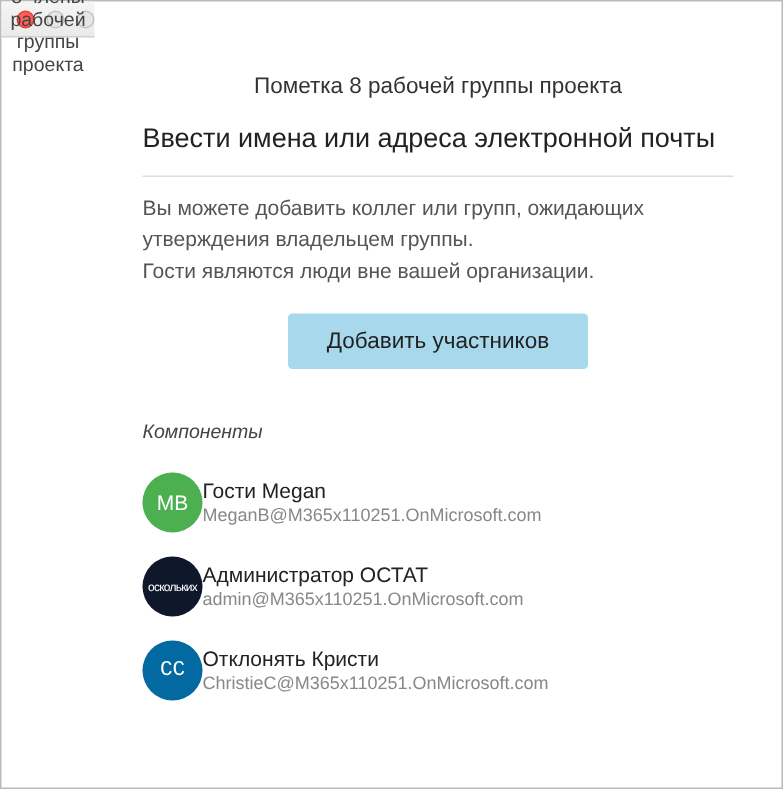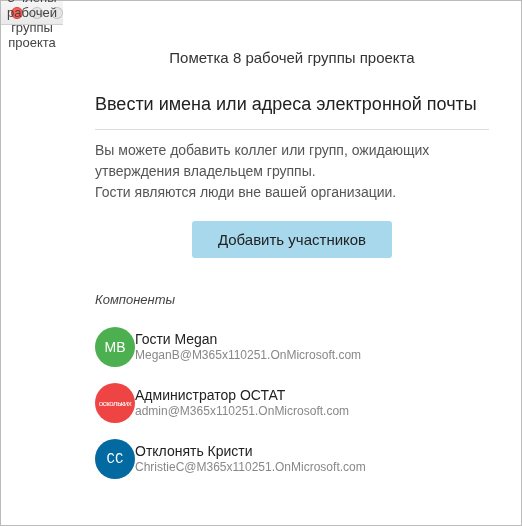--- a/index.html
+++ b/index.html
@@ -60,21 +60,21 @@
     .heading {
       text-align: center;
       font-size: 15px;
       color: #333;
       margin-top: 48px;
       font-weight: 400;
     }
     .subheading {
       font-size: 18px;
       color: #222;
-      margin-top: 28px;
+      margin-top: 16px;
       font-weight: 400;
     }
     .divider {
       border: none;
       border-top: 1px solid #ddd;
       margin-top: 14px;
     }
     .helptext {
       font-size: 14px;
       color: #555;
@@ -178,21 +178,21 @@
         <div class="avatar" style="background: rgb(76, 175, 80);" title="Бовина Megan">
           <span>MB</span>
         </div>
         <div class="member-info">
           <span class="member-name">Гости Megan</span>
           <span class="member-email">MeganB@M365x110251.OnMicrosoft.com</span>
         </div>
       </div>
 
       <div class="member">
-        <div class="avatar avatar-img" style="background: #ef4444;">
+        <div class="avatar avatar-img" style="background: #0f172a;">
           <span>оскольких</span>
         </div>
         <div class="member-info">
           <span class="member-name">Администратор ОСТАТ</span>
           <span class="member-email">admin@M365x110251.OnMicrosoft.com</span>
         </div>
       </div>
 
       <div class="member">
         <div class="avatar" style="background: #0369a1; font-family: Liberation Mono, monospace;">

